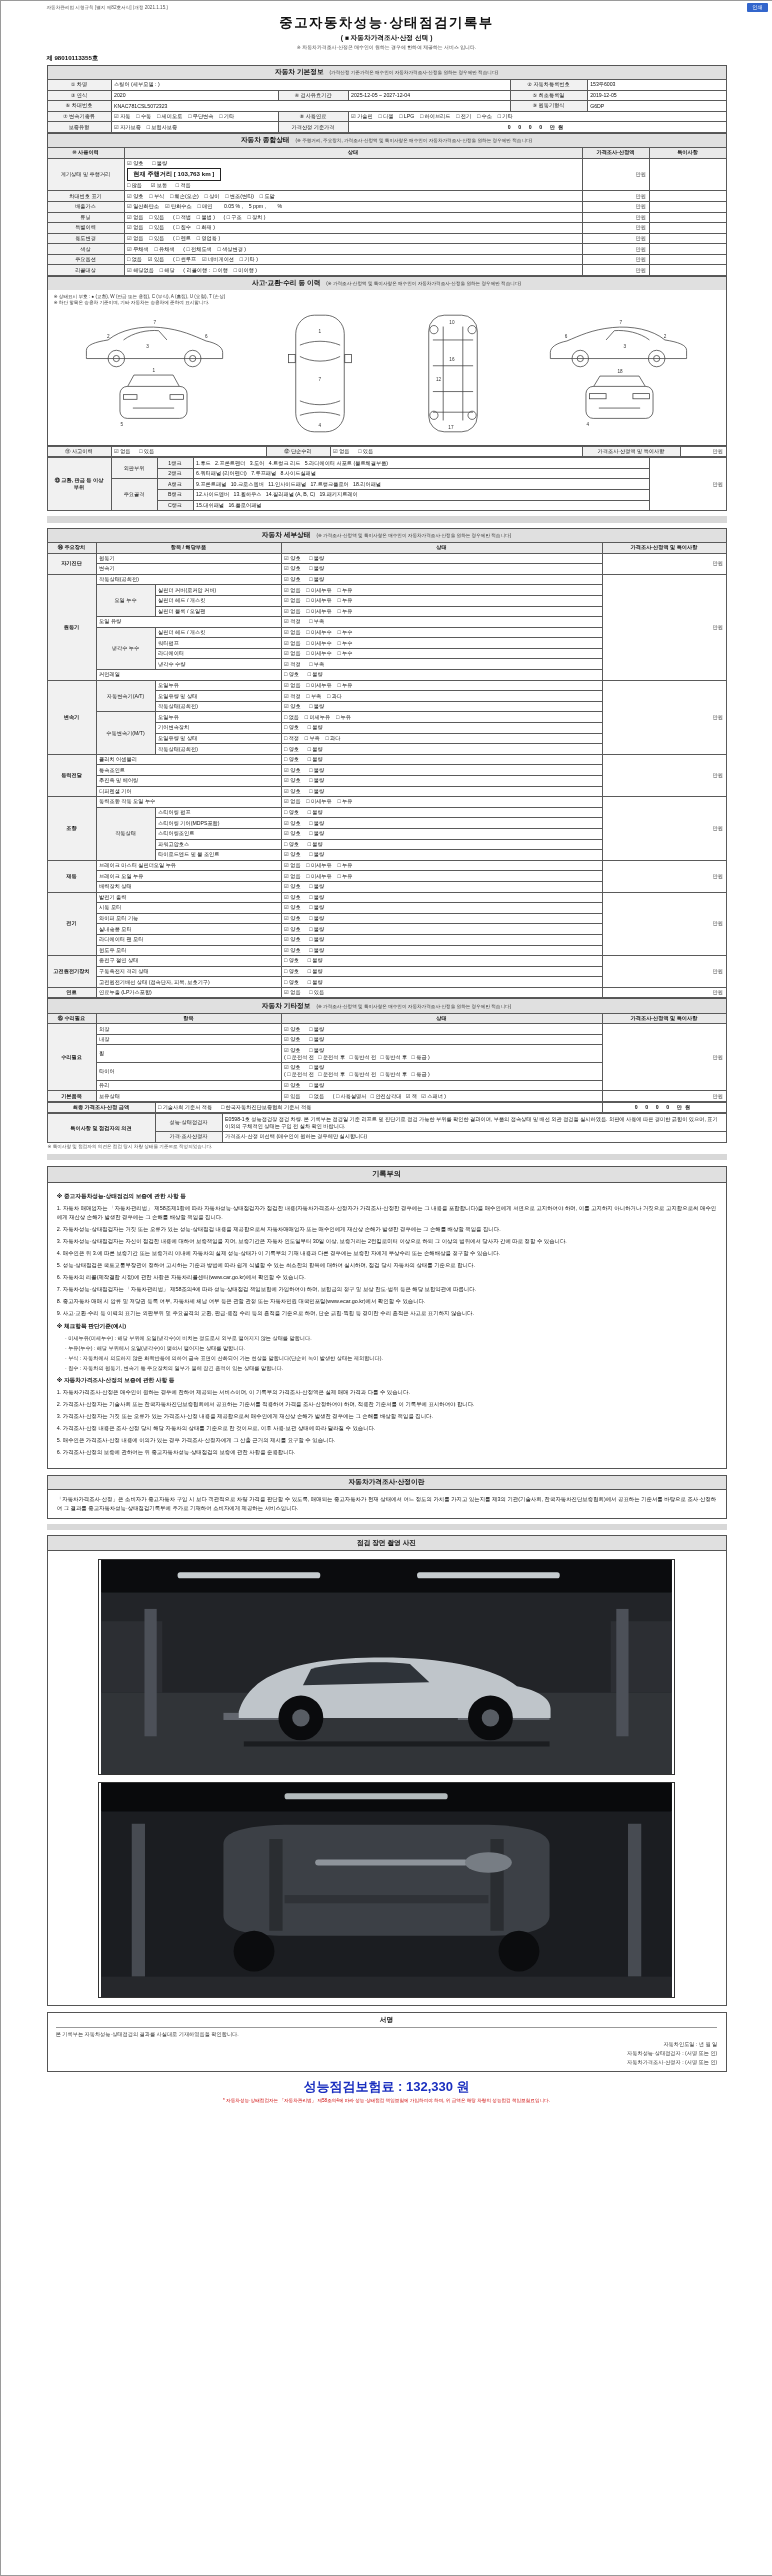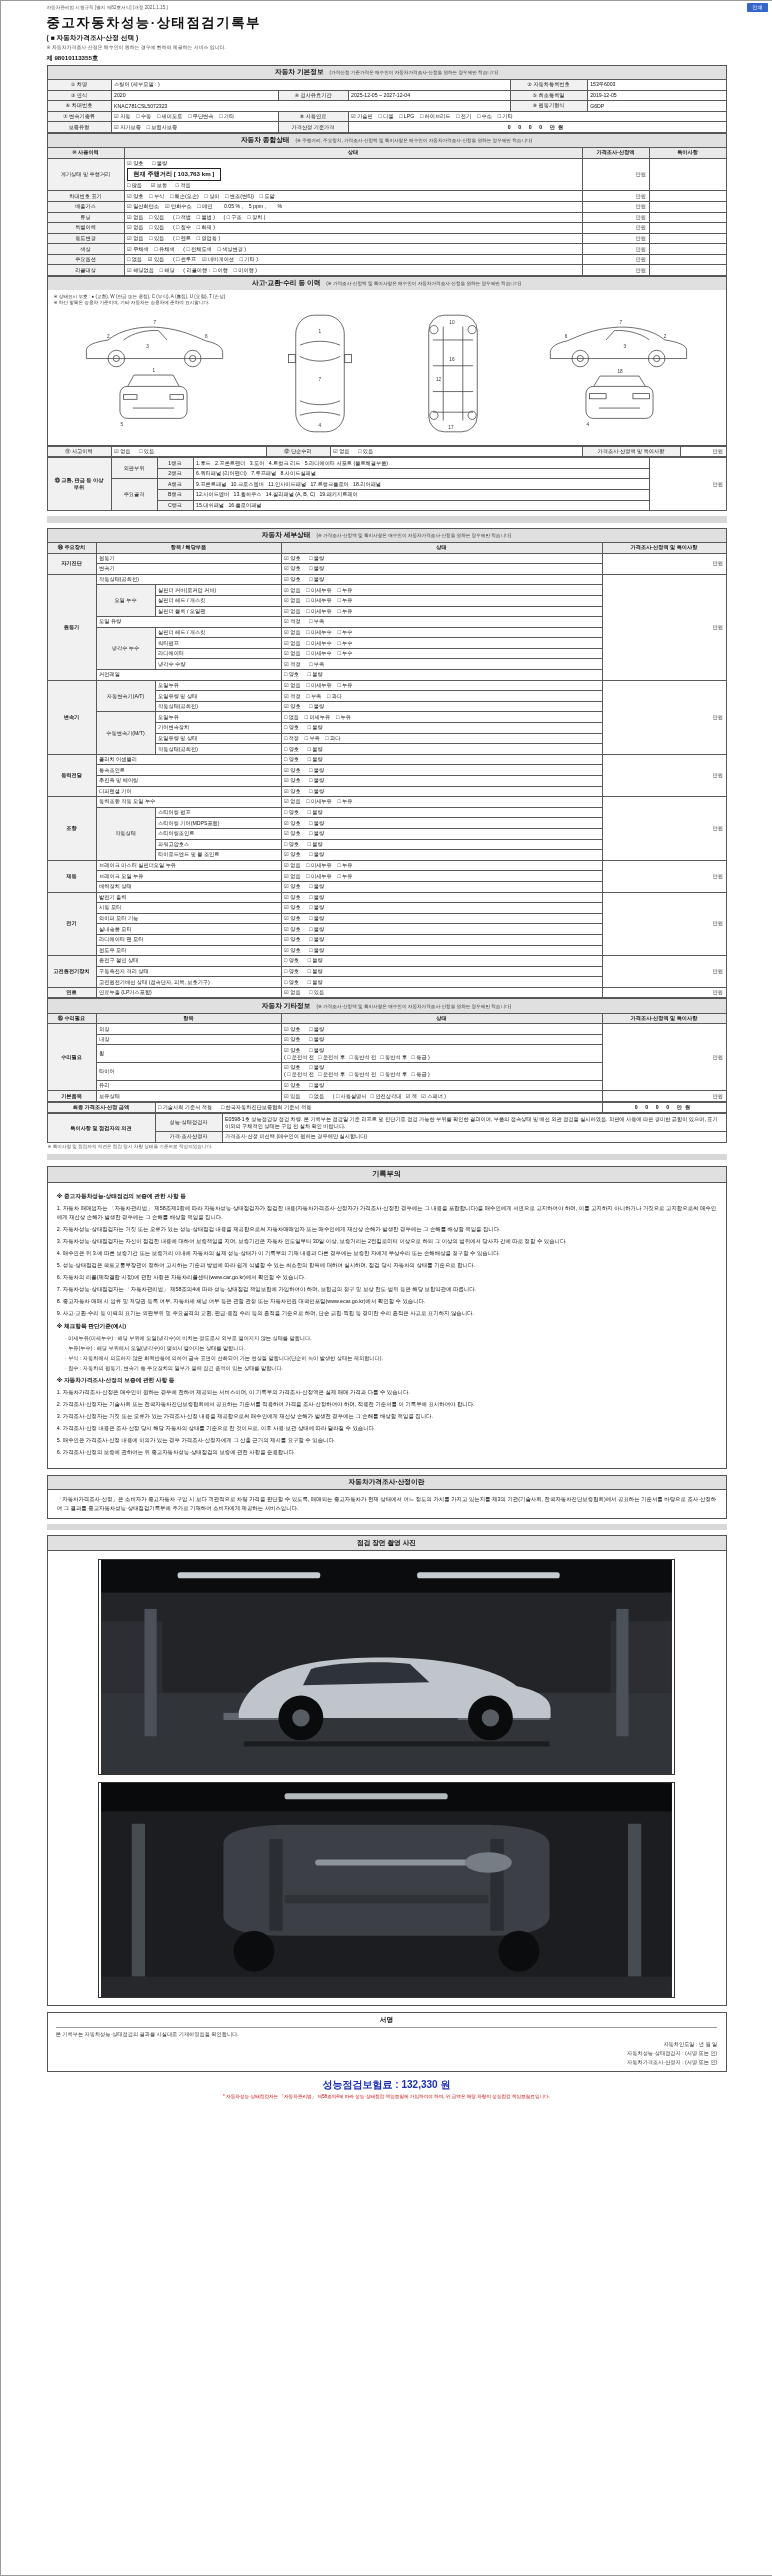--- a/index.html
+++ b/index.html
@@ -2,21 +2,21 @@
 <html style="font-size:8.2px"><head>
 <meta charset="utf-8">
 <style>
   *{margin:0;padding:0;box-sizing:border-box}
   html,body{background:#ffffff}
   body{width:773px;font-family:"Liberation Sans","DejaVu Sans",sans-serif;color:#111}
   .page{position:relative;width:773px;min-height:2576px;background:#fff;border:0.5px solid #9a9a9a;padding:3.1px 0 10.3px}
   .inner{width:680px;margin:0 auto}
   .badge{position:absolute;top:2.1px;right:4.1px;background:#3366cc;color:#fff;font-size:5.2px;padding:1px 5.2px;border-radius:1px;cursor:pointer}
   .topstrip{font-size:4.6px;color:#555;margin:1px 0 2.1px}
-  .titleblock{text-align:left;margin:4.1px 0 2.1px}
+  .titleblock{text-align:center;margin:4.1px 0 2.1px}
   .title{font-size:13.4px;font-weight:bold;letter-spacing:1.5px}
   .subtitle{font-size:6.7px;margin-top:1.5px;font-weight:bold}
   .titlenote{font-size:4.9px;color:#444;margin-top:1.5px}
   .docno{font-size:6.2px;font-weight:bold;margin:4.1px 0 1.5px}
   .band{border:0.5px solid #555;border-bottom:none;background:#e0e0e0;text-align:center;font-size:6.7px;font-weight:bold;padding:2.1px 1px}
   .band .bandnote{font-weight:normal;font-size:4.6px;color:#333;margin-left:4.1px}
   table.t{width:100%;border-collapse:collapse;table-layout:fixed;margin-bottom:0}
   table.t th,table.t td{border:0.5px solid #5a5a5a;font-size:5.2px;padding:1.3px 2.6px;vertical-align:middle;word-break:keep-all;overflow-wrap:break-word}
   table.t th{background:#e9e9e9;text-align:center;font-size:5.2px}
   td.lbl{background:#f1f1f1;text-align:center}
@@ -39,21 +39,21 @@
   .explain-box{margin-top:6.2px}
   .explain-title{background:#e0e0e0;text-align:center;font-weight:bold;font-size:6.7px;padding:2.1px;border-bottom:0.5px solid #555}
   .explain-body{font-size:5.4px;line-height:1.6;padding:5.2px 9.3px;text-align:justify}
   .photo-box{text-align:center;padding-bottom:7.2px}
   .photo-title{background:#e0e0e0;font-weight:bold;font-size:6.7px;padding:2.6px;border-bottom:0.5px solid #555}
   .photo-box svg{display:block;margin:7.2px auto 0;border:0.5px solid #333}
   .sign-box{margin-top:6.2px;min-height:44px;padding:3.1px 8.2px}
   .sign-title{text-align:center;font-weight:bold;font-size:6.7px;border-bottom:0.5px solid #999;padding-bottom:2.1px;margin-bottom:3.1px}
   .sign-line{font-size:5.2px;color:#333;margin:2.1px 0;text-align:right}
   .sign-confirm{font-size:5.2px;color:#333;margin:1px 0}
-  .premium{color:#1a2fbf;font-weight:bold;font-size:10px;text-align:center;margin:6.2px 0 2.1px}
+  .premium{color:#1a2fbf;font-weight:bold;font-size:13px;text-align:center;margin:6.2px 0 2.1px}
   .rednote{color:#cc0000;font-size:4.6px;text-align:center;margin-top:1px}
   .opnote{font-size:4.6px;color:#555;margin:1.5px 1px 0}
 </style>
 </head>
 <body>
 
 <div class="page">
   <span class="badge">인쇄</span>
   <div class="inner">
     <div class="topstrip">자동차관리법 시행규칙 [별지 제82호서식] (개정 2021.1.15.)</div>

